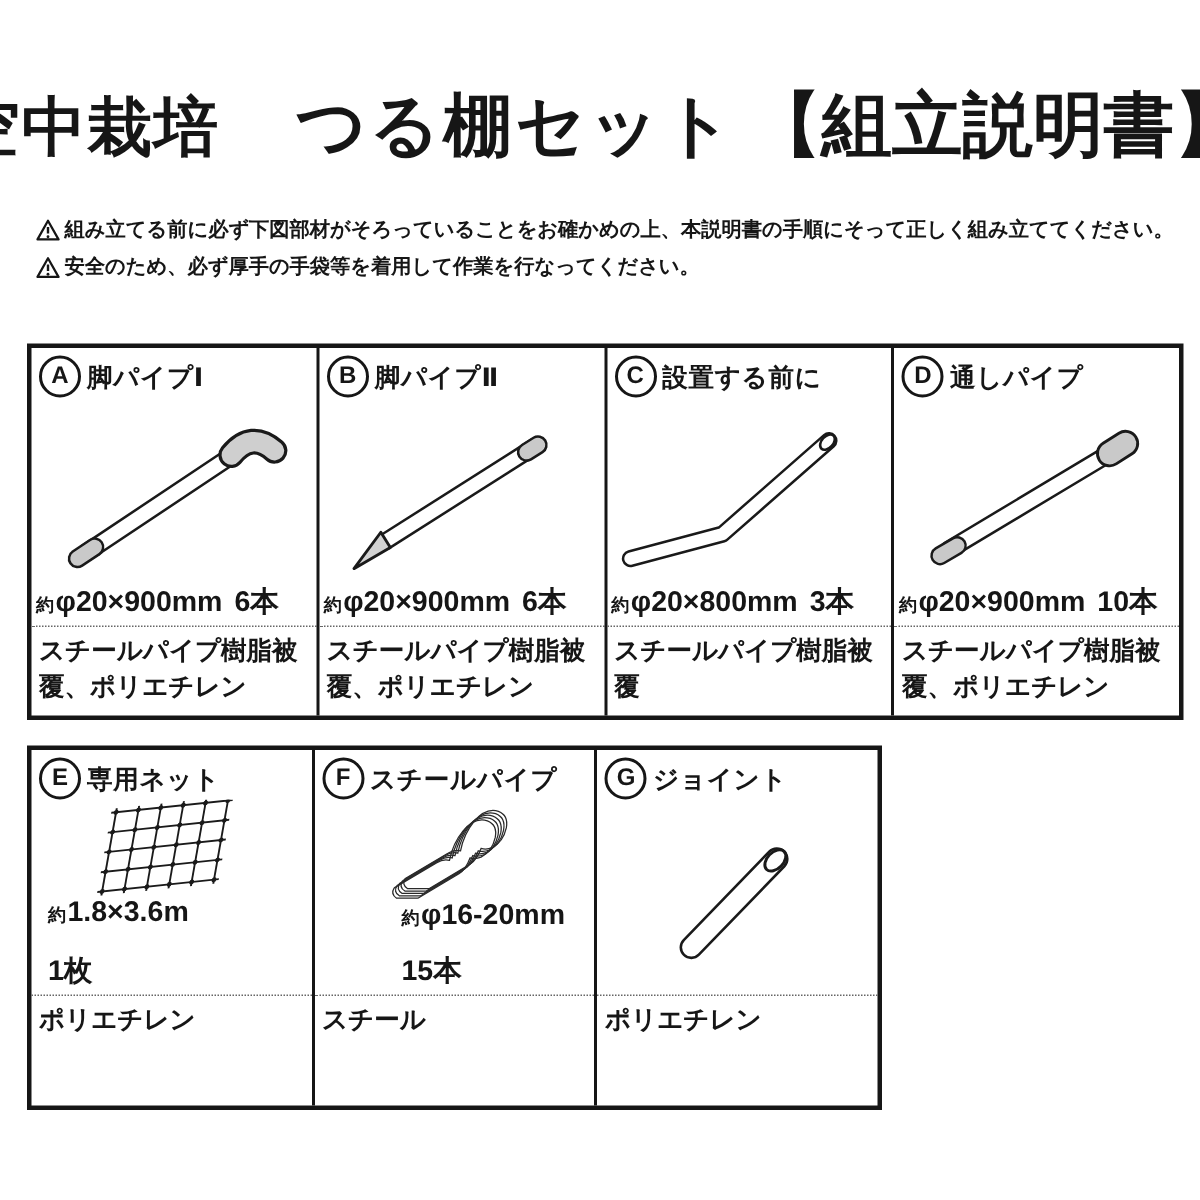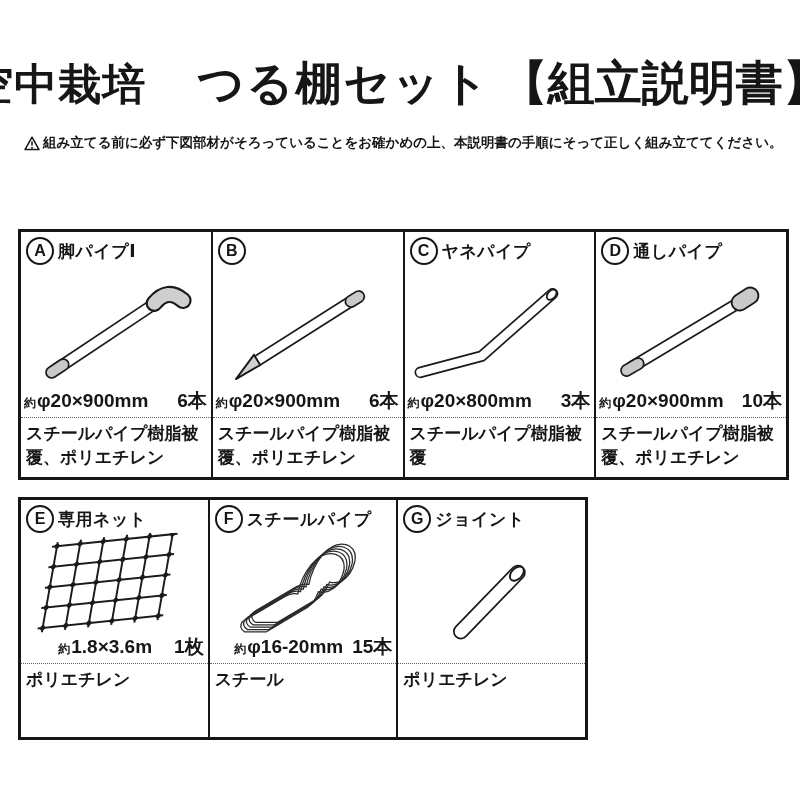--- a/index.html
+++ b/index.html
@@ -10,21 +10,21 @@
   
   .title{
     position:absolute;top:52px;left:0;width:100%;
     display:flex;justify-content:center;align-items:baseline;gap:10px;
     white-space:nowrap;font-weight:900;
   }
   .t-prefix{font-size:43px;letter-spacing:1px;margin-right:22px;}
   .t-main{font-size:46px;letter-spacing:2px;margin-left:19px;}
   .t-suffix{font-size:47px;letter-spacing:0px;}
   
-  .warnings{position:absolute;left:24px;top:134px;}
+  .warnings{position:absolute;left:24px;top:144px;}
   .warning-line{
     display:flex;align-items:center;gap:3px;
     font-size:13.5px;font-weight:600;letter-spacing:0px;
     margin-bottom:7px;white-space:nowrap;
   }
   .warn-svg{width:16px;height:15px;flex:0 0 auto;}
   
   .parts-table{
     position:absolute;display:flex;
     border:3px solid #161616;background:#fff;box-sizing:border-box;
@@ -39,27 +39,27 @@
   }
   .circle-letter{
     display:inline-flex;align-items:center;justify-content:center;
     width:24px;height:24px;border:2.4px solid #161616;border-radius:50%;
     font-size:16px;font-weight:800;flex:0 0 auto;
   }
   .part-name{font-size:17px;font-weight:800;letter-spacing:0.5px;}
   .illus{flex:1;display:flex;align-items:stretch;overflow:hidden;}
   .illus svg{width:100%;height:100%;}
   .spec{
-    display:flex;align-items:baseline;justify-content:space-between;
+    display:flex;align-items:baseline;justify-content:flex-start;
     padding:0 4px 3px 3px;font-size:19px;font-weight:700;white-space:nowrap;
   }
   .spec .approx{font-size:12px;font-weight:700;margin-right:1px;}
   .spec .qty{margin-left:8px;}
-  .row2 .spec{justify-content:flex-end;gap:14px;}
-  .row2 .cell-f .spec{justify-content:flex-end;gap:1px;}
+  .row2 .spec{justify-content:flex-end;gap:14px;flex-direction:column;}
+  .row2 .cell-f .spec{justify-content:flex-end;gap:12px;margin-left:47px;}
   .material{
     border-top:1.6px dotted #666;
     padding:4px 6px 6px 5px;
     font-size:17px;font-weight:700;line-height:1.45;letter-spacing:0px;
   }
   .row2 .material{padding-bottom:44px;}
 </style>
 </head>
 <body>
 
@@ -73,20 +73,28 @@
 
   <div class="warnings">
     <div class="warning-line">
       <svg class="warn-svg" viewBox="0 0 16 15">
           <polygon points="8,1.2 15,13.6 1,13.6" fill="none" stroke="#161616" stroke-width="1.5" stroke-linejoin="round"></polygon>
           <line x1="8" y1="5.4" x2="8" y2="9.6" stroke="#161616" stroke-width="1.6"></line>
           <circle cx="8" cy="11.8" r="0.95" fill="#161616"></circle>
         </svg>
       <span>組み立てる前に必ず下図部材がそろっていることをお確かめの上、本説明書の手順にそって正しく組み立ててください。</span>
     </div>
+    <div class="warning-line">
+      <svg class="warn-svg" viewBox="0 0 16 15">
+          <polygon points="8,1.2 15,13.6 1,13.6" fill="none" stroke="#161616" stroke-width="1.5" stroke-linejoin="round"></polygon>
+          <line x1="8" y1="5.4" x2="8" y2="9.6" stroke="#161616" stroke-width="1.6"></line>
+          <circle cx="8" cy="11.8" r="0.95" fill="#161616"></circle>
+        </svg>
+      <span>安全のため、必ず厚手の手袋等を着用して作業を行なってください。</span>
+    </div>
   </div>
 
   <div class="parts-table row1">
 
     <div class="cell cell-a">
       <div class="cell-header">
         <span class="circle-letter">A</span>
         <span class="part-name">脚パイプⅠ</span>
       </div>
       <div class="illus">
@@ -102,41 +110,42 @@
       <div class="spec">
         <span class="size-group"><span class="approx">約</span><span class="size">φ20×900mm</span></span>
         <span class="qty">6本</span>
       </div>
       <div class="material">スチールパイプ樹脂被覆、ポリエチレン</div>
     </div>
 
     <div class="cell cell-b">
       <div class="cell-header">
         <span class="circle-letter">B</span>
+        <span class="part-name">脚パイプⅡ</span>
       </div>
       <div class="illus">
         <svg viewBox="0 0 190 128" preserveAspectRatio="xMidYMid meet">
           <line x1="42" y1="100" x2="146" y2="34" stroke="#1a1a1a" stroke-width="12.5" stroke-linecap="round"></line>
           <line x1="42" y1="100" x2="146" y2="34" stroke="#fff" stroke-width="9" stroke-linecap="round"></line>
           <polygon points="20,119 45.3,104.3 38.7,93.7" fill="#d2d2d2" stroke="#1a1a1a" stroke-width="2" stroke-linejoin="round"></polygon>
           <line x1="140" y1="38" x2="148" y2="33" stroke="#1a1a1a" stroke-width="13.5" stroke-linecap="round"></line>
           <line x1="140" y1="38" x2="148" y2="33" stroke="#c9c9c9" stroke-width="10" stroke-linecap="round"></line>
         </svg>
       </div>
       <div class="spec">
         <span class="size-group"><span class="approx">約</span><span class="size">φ20×900mm</span></span>
         <span class="qty">6本</span>
       </div>
       <div class="material">スチールパイプ樹脂被覆、ポリエチレン</div>
     </div>
 
     <div class="cell cell-c">
       <div class="cell-header">
         <span class="circle-letter">C</span>
-        <span class="part-name">ヤネパイプ</span>
+        <span class="part-name">設置する前に</span>
       </div>
       <div class="illus">
         <svg viewBox="0 0 190 128" preserveAspectRatio="xMidYMid meet">
           <path d="M12,112 L76,95 L150,30" stroke="#1a1a1a" stroke-width="12" fill="none" stroke-linecap="round" stroke-linejoin="round"></path>
           <path d="M12,112 L76,95 L150,30" stroke="#fff" stroke-width="8.5" fill="none" stroke-linecap="round" stroke-linejoin="round"></path>
           <ellipse cx="149" cy="31" rx="6.2" ry="4" transform="rotate(-48 149 31)" fill="#fff" stroke="#1a1a1a" stroke-width="1.8"></ellipse>
         </svg>
       </div>
       <div class="spec">
         <span class="size-group"><span class="approx">約</span><span class="size">φ20×800mm</span></span>

